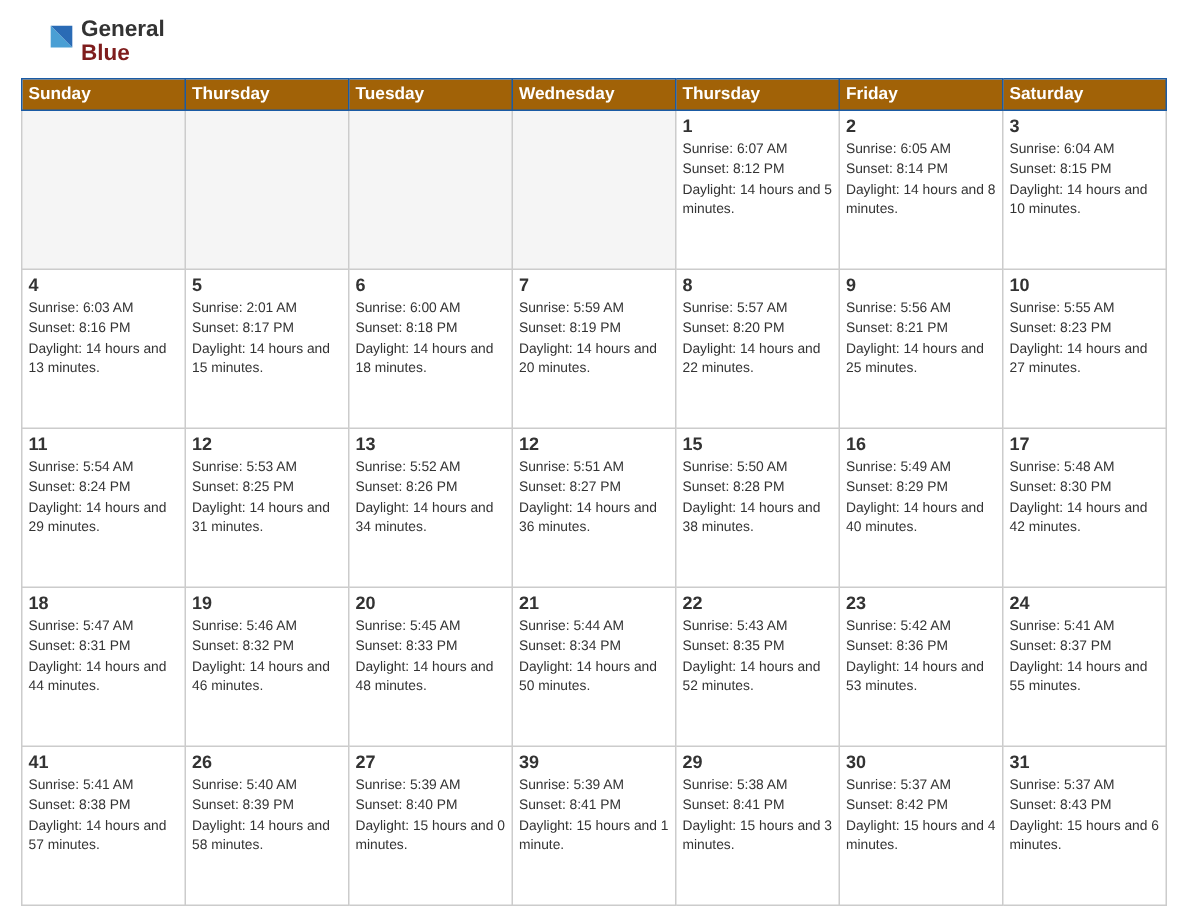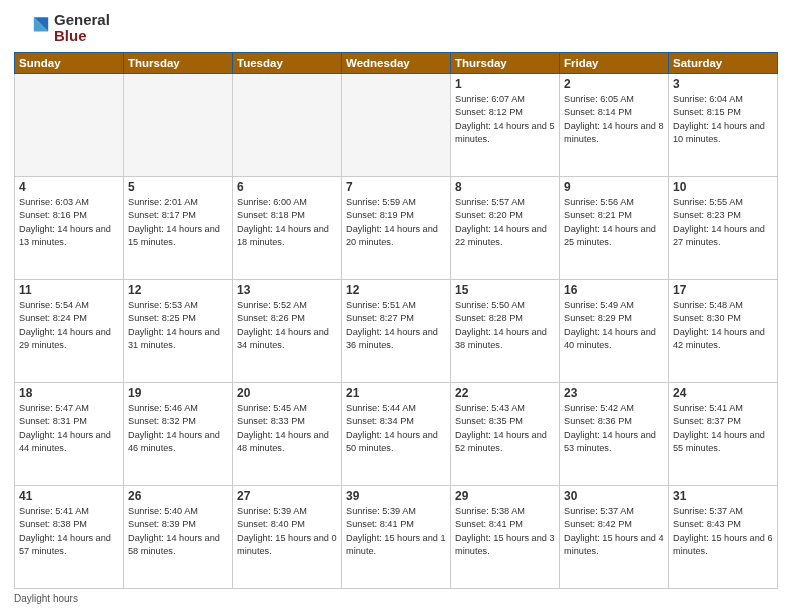--- a/index.html
+++ b/index.html
@@ -365,14 +365,13 @@
             <span class="day-num">31</span>
             <div class="day-info">Sunrise: 5:37 AM
 Sunset: 8:43 PM
 Daylight: 15 hours
 and 6 minutes.</div>
           </td>
         </tr>
       </tbody>
   </table>
 
-  <div class="footer-note">Daylight hours</div>
 </div>
 
 </body></html>

